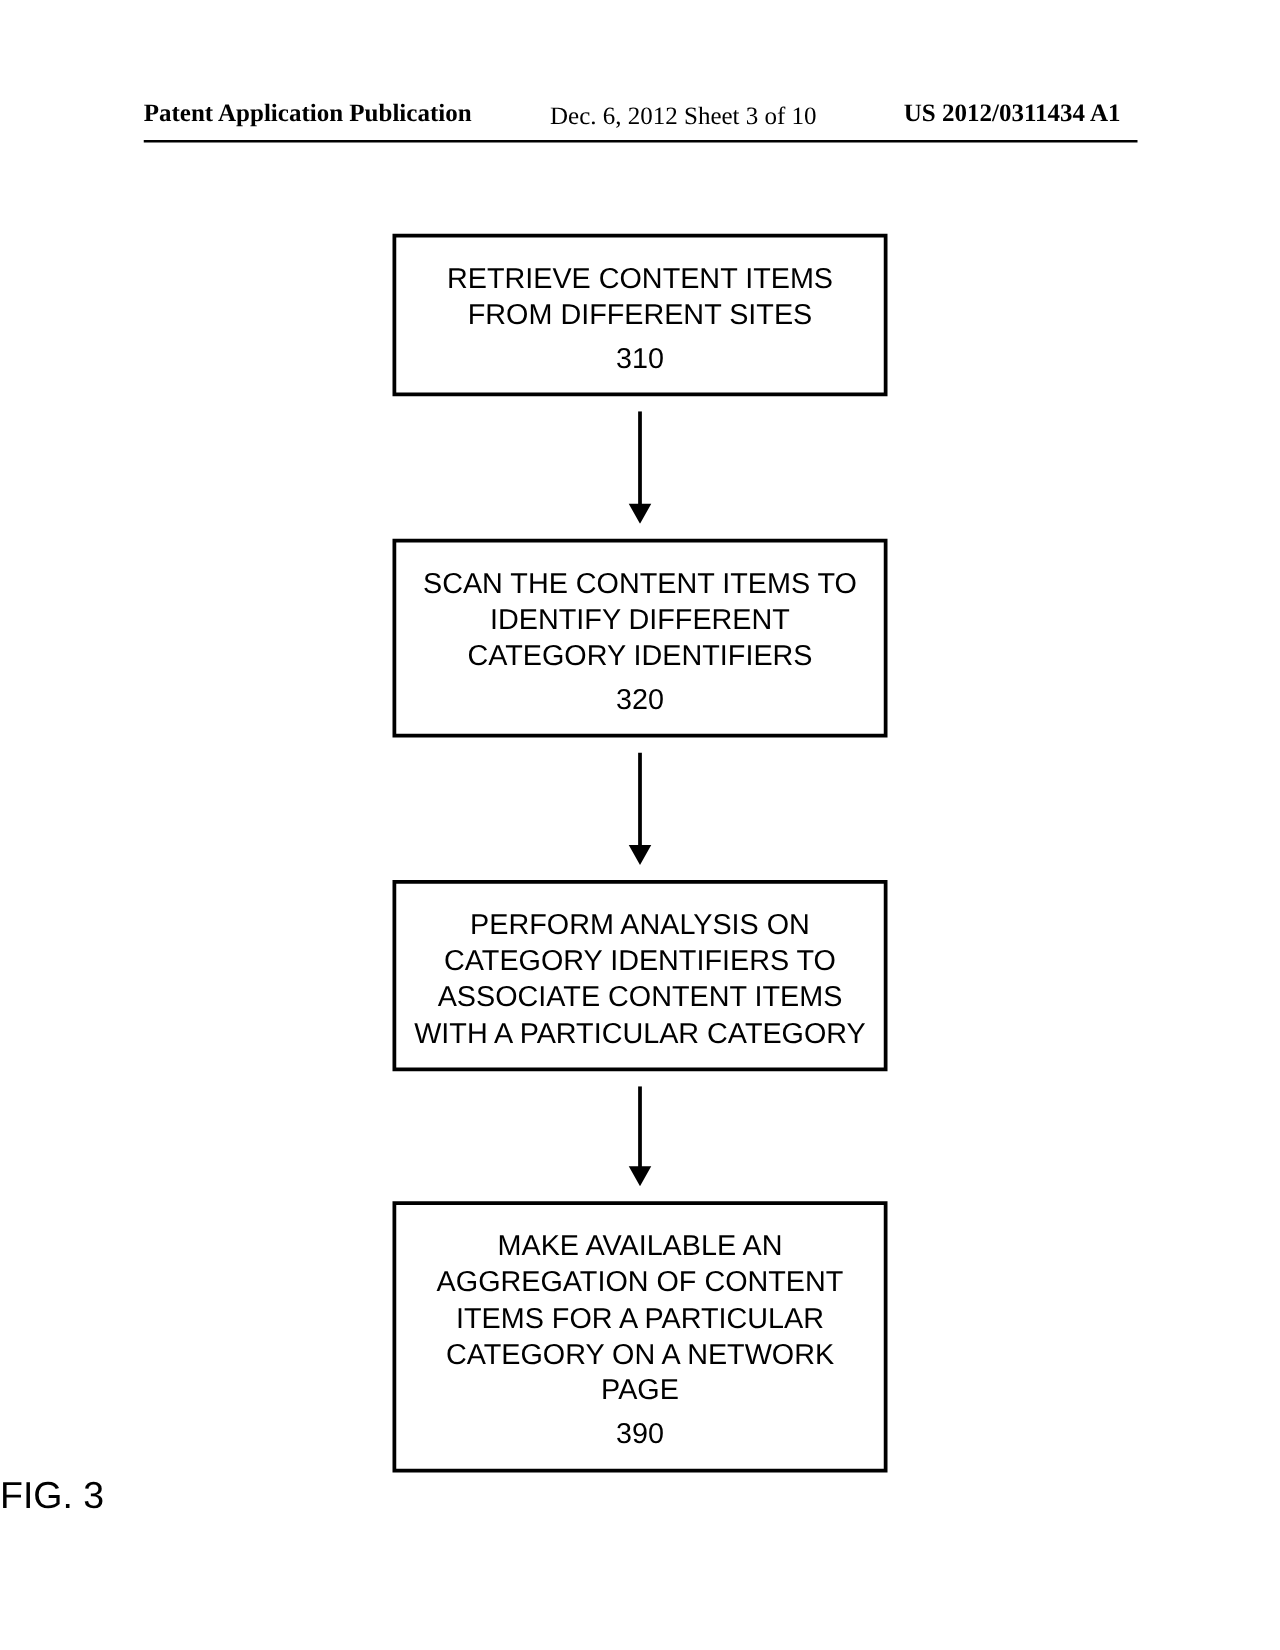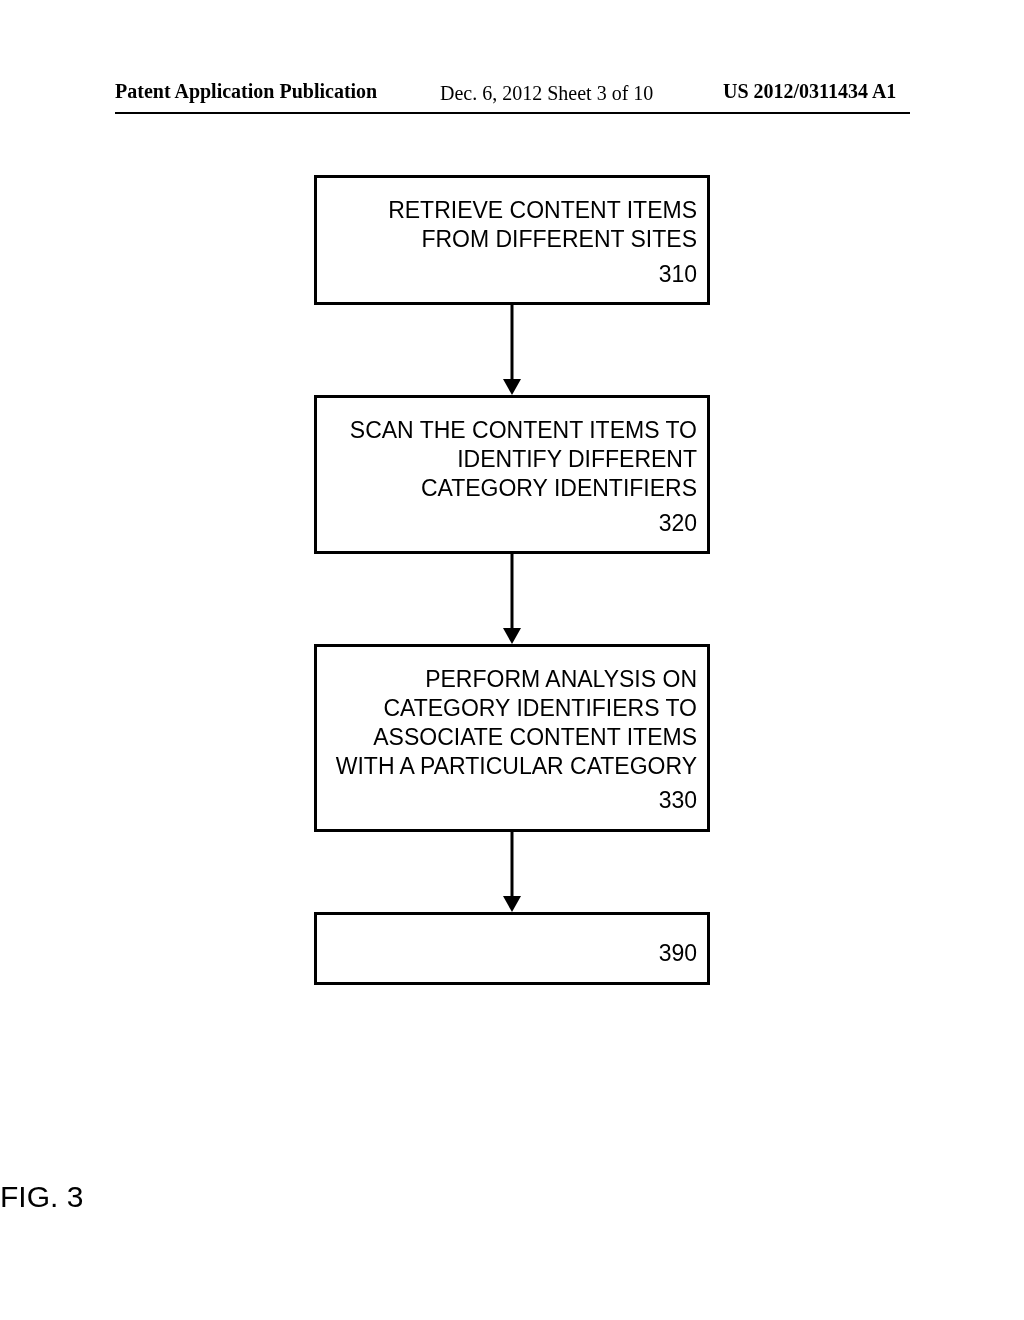--- a/index.html
+++ b/index.html
@@ -54,24 +54,24 @@
     position: absolute;
     left: 300px;
     top: 175px;
     width: 424px;
   }
 
   .box {
     border: 3px solid #000;
     width: 370px;
     padding: 18px 10px 14px 10px;
-    text-align: right;
+    text-align: center;
     font-size: 23px;
     line-height: 1.25;
-    margin: 0 auto;
+    margin: 12px auto;
     background: #fff;
   }
   .box .num {
     display: block;
     margin-top: 6px;
   }
 
   .arrow-wrap {
     width: 100%;
     display: flex;
@@ -124,31 +124,31 @@
 
     <div class="arrow-wrap">
       <svg class="arrow" width="30" height="90">
         <line x1="15" y1="0" x2="15" y2="76" stroke="#000" stroke-width="3"></line>
         <polygon points="15,90 6,74 24,74" fill="#000"></polygon>
       </svg>
     </div>
 
     <div class="box">
       <span>PERFORM ANALYSIS ON CATEGORY IDENTIFIERS TO ASSOCIATE CONTENT ITEMS WITH A PARTICULAR CATEGORY</span>
-      <span class="num">330</span>
     </div>
 
     <div class="arrow-wrap">
       <svg class="arrow" width="30" height="80">
         <line x1="15" y1="0" x2="15" y2="66" stroke="#000" stroke-width="3"></line>
         <polygon points="15,80 6,64 24,64" fill="#000"></polygon>
       </svg>
     </div>
 
     <div class="box">
+      <span>MAKE AVAILABLE AN AGGREGATION OF CONTENT ITEMS FOR A PARTICULAR CATEGORY ON A NETWORK PAGE</span>
       <span class="num">390</span>
     </div>
 
   </div>
 
   <div class="fig-label">FIG. 3</div>
 
 </div>
 
 </body></html>

